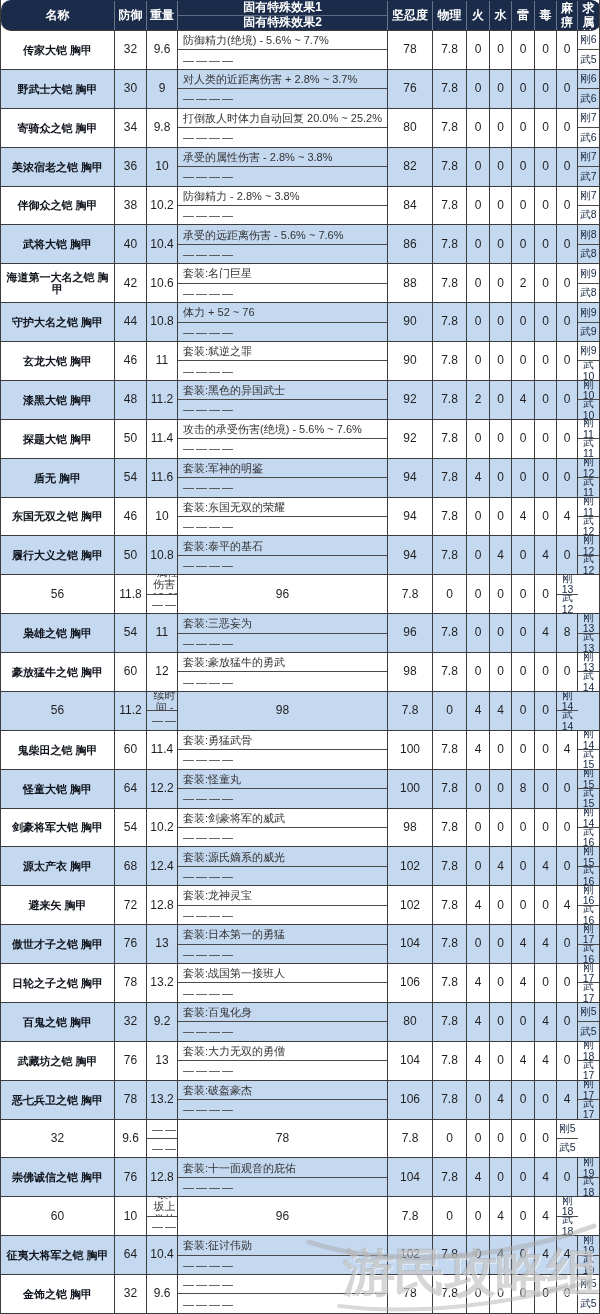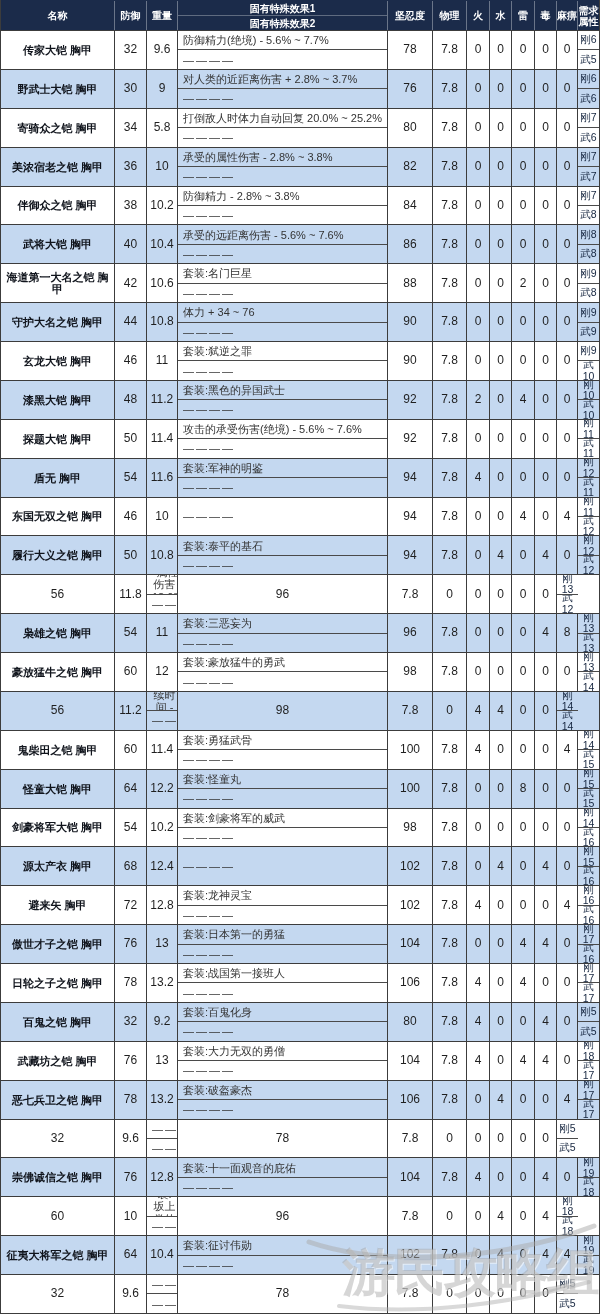--- a/index.html
+++ b/index.html
@@ -11,21 +11,21 @@
   }
   
   .grid-row{
     display:grid;
     grid-template-columns:114px 32px 31px 210px 45px 34px 23px 22px 23px 22px 21px 21px;
     width:600px;box-sizing:border-box;
   }
   
   .header{
     height:31px;background:#1b2b4a;color:#ffffff;font-weight:bold;
-    font-size:10px;border-top:1px solid #1b2b4a;border-bottom:1px solid #3c3c3c;
+    font-size:12px;border-top:1px solid #1b2b4a;border-bottom:1px solid #3c3c3c;border-radius:10px;
   }
   .hcell{
     display:flex;align-items:center;justify-content:center;text-align:center;
     border-right:1px solid rgba(255,255,255,0.35);line-height:1.1;
     overflow:hidden;box-sizing:border-box;
   }
   .hcell:last-child{border-right:none;}
   .hcell.split{flex-direction:column;justify-content:stretch;padding:0;}
   .hcell.split .hhalf{
     flex:1;display:flex;align-items:center;justify-content:center;width:100%;
@@ -126,21 +126,21 @@
       <div class="cell">0</div>
       <div class="cell split req">
         <div class="chalf top">刚6</div>
         <div class="chalf">武6</div>
       </div>
     </div>
 
     <div class="grid-row row">
       <div class="cell name">寄骑众之铠 胸甲</div>
       <div class="cell">34</div>
-      <div class="cell">5.8</div>
+      <div class="cell">9.8</div>
       <div class="cell split effect">
         <div class="chalf top">打倒敌人时体力自动回复 20.0% ~ 25.2%</div>
         <div class="chalf dashtext">————</div>
       </div>
       <div class="cell">80</div>
       <div class="cell">7.8</div>
       <div class="cell">0</div>
       <div class="cell">0</div>
       <div class="cell">0</div>
       <div class="cell">0</div>
@@ -233,21 +233,21 @@
         <div class="chalf top">刚9</div>
         <div class="chalf">武8</div>
       </div>
     </div>
 
     <div class="grid-row row alt">
       <div class="cell name">守护大名之铠 胸甲</div>
       <div class="cell">44</div>
       <div class="cell">10.8</div>
       <div class="cell split effect">
-        <div class="chalf top">体力 + 34 ~ 76</div>
+        <div class="chalf top">体力 + 52 ~ 76</div>
         <div class="chalf dashtext">————</div>
       </div>
       <div class="cell">90</div>
       <div class="cell">7.8</div>
       <div class="cell">0</div>
       <div class="cell">0</div>
       <div class="cell">0</div>
       <div class="cell">0</div>
       <div class="cell">0</div>
       <div class="cell split req">
@@ -338,20 +338,21 @@
         <div class="chalf top">刚12</div>
         <div class="chalf">武11</div>
       </div>
     </div>
 
     <div class="grid-row row">
       <div class="cell name">东国无双之铠 胸甲</div>
       <div class="cell">46</div>
       <div class="cell">10</div>
       <div class="cell split effect">
+        <div class="chalf top">套装:东国无双的荣耀</div>
         <div class="chalf dashtext">————</div>
       </div>
       <div class="cell">94</div>
       <div class="cell">7.8</div>
       <div class="cell">0</div>
       <div class="cell">0</div>
       <div class="cell">4</div>
       <div class="cell">0</div>
       <div class="cell">4</div>
       <div class="cell split req">
@@ -524,20 +525,21 @@
         <div class="chalf top">刚14</div>
         <div class="chalf">武16</div>
       </div>
     </div>
 
     <div class="grid-row row alt">
       <div class="cell name">源太产衣 胸甲</div>
       <div class="cell">68</div>
       <div class="cell">12.4</div>
       <div class="cell split effect">
+        <div class="chalf top">套装:源氏嫡系的威光</div>
         <div class="chalf dashtext">————</div>
       </div>
       <div class="cell">102</div>
       <div class="cell">7.8</div>
       <div class="cell">0</div>
       <div class="cell">4</div>
       <div class="cell">0</div>
       <div class="cell">4</div>
       <div class="cell">0</div>
       <div class="cell split req">
@@ -748,20 +750,21 @@
       <div class="cell">0</div>
       <div class="cell">4</div>
       <div class="cell">4</div>
       <div class="cell split req">
         <div class="chalf top">刚19</div>
         <div class="chalf">武19</div>
       </div>
     </div>
 
     <div class="grid-row row">
+      <div class="cell name">金饰之铠 胸甲</div>
       <div class="cell">32</div>
       <div class="cell">9.6</div>
       <div class="cell split effect">
         <div class="chalf top dashtext">————</div>
         <div class="chalf dashtext">————</div>
       </div>
       <div class="cell">78</div>
       <div class="cell">7.8</div>
       <div class="cell">0</div>
       <div class="cell">0</div>

